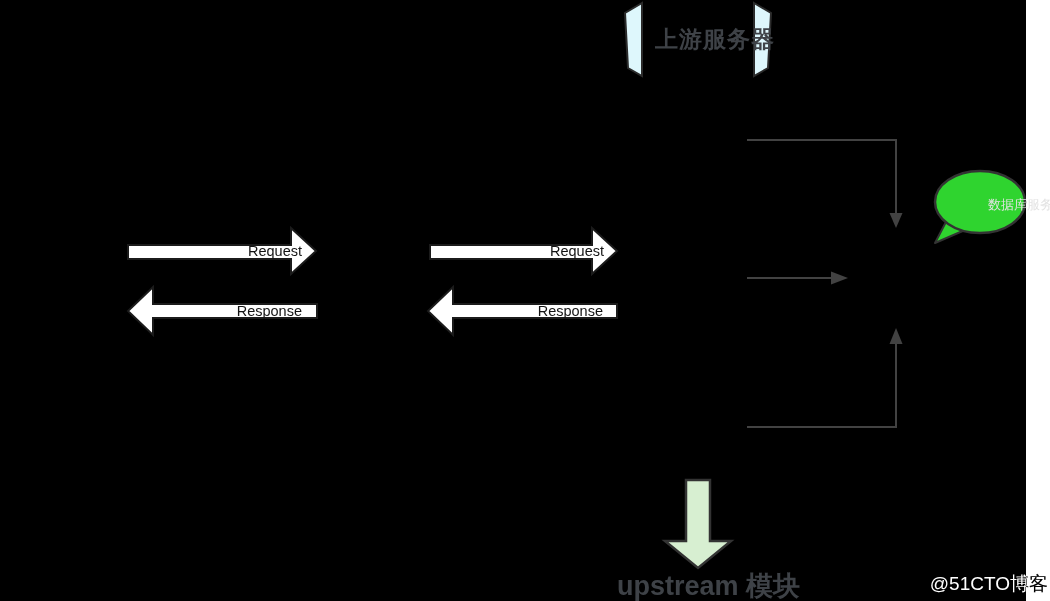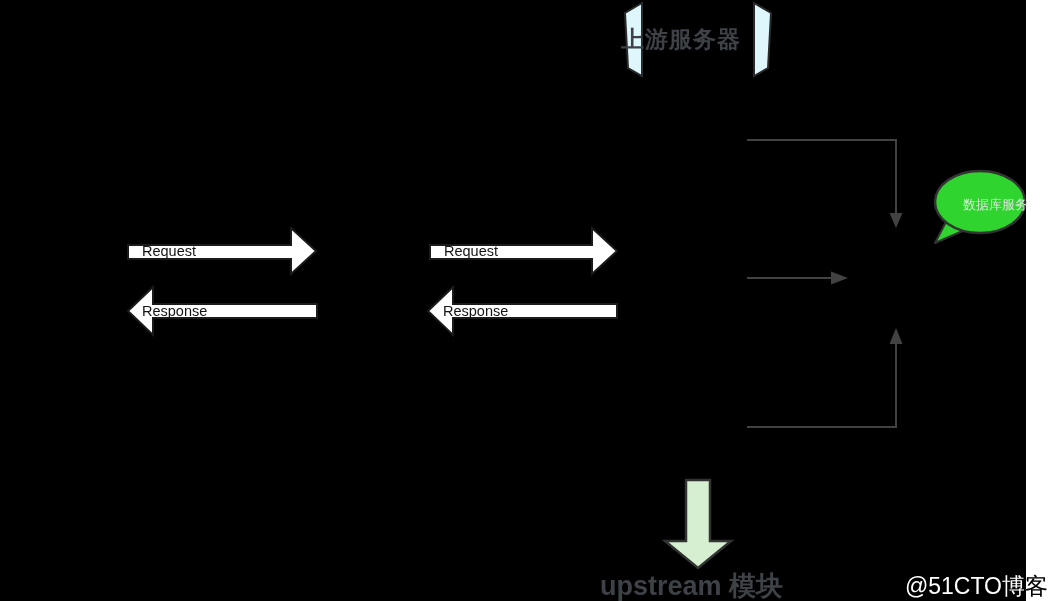--- a/index.html
+++ b/index.html
@@ -4,21 +4,21 @@
 <style>
   html,body{margin:0;padding:0;background:#000;}
   .stage{
     position:relative;width:1050px;height:601px;background:#000;
     overflow:hidden;font-family:"Liberation Sans",sans-serif;
   }
   .edge-strip{
     position:absolute;top:0;right:0;width:24px;height:601px;background:#ffffff;
   }
   svg.shapes{position:absolute;left:0;top:0;}
-  .label{position:absolute;text-align:left;white-space:nowrap;}
+  .label{position:absolute;text-align:right;white-space:nowrap;}
   .title-label{
     left:621px;top:24px;width:154px;
     font-size:23px;font-weight:bold;color:#3e4247;letter-spacing:1px;
   }
   .arrow-label{
     width:160px;height:22px;line-height:15px;
     font-size:14.5px;color:#141414;font-weight:400;
   }
   .lbl-req-left{left:142px;top:244px;}
   .lbl-res-left{left:142px;top:304px;}
@@ -27,21 +27,21 @@
   .bubble-label{
     left:935px;top:196px;width:90px;
     font-size:13px;color:#e3e3e3;padding-left:28px;
   }
   .caption-label{
     left:600px;top:568px;width:200px;
     font-size:27px;font-weight:bold;color:#3e4247;
   }
   .watermark{
     position:absolute;right:2px;top:571px;
-    font-size:23px;color:#ffffff;mix-blend-mode:difference;
+    font-size:19px;color:#ffffff;mix-blend-mode:difference;
     white-space:nowrap;z-index:5;
   }
 </style>
 </head>
 <body>
 
 <div class="stage">
 
   <div class="edge-strip"></div>
 

